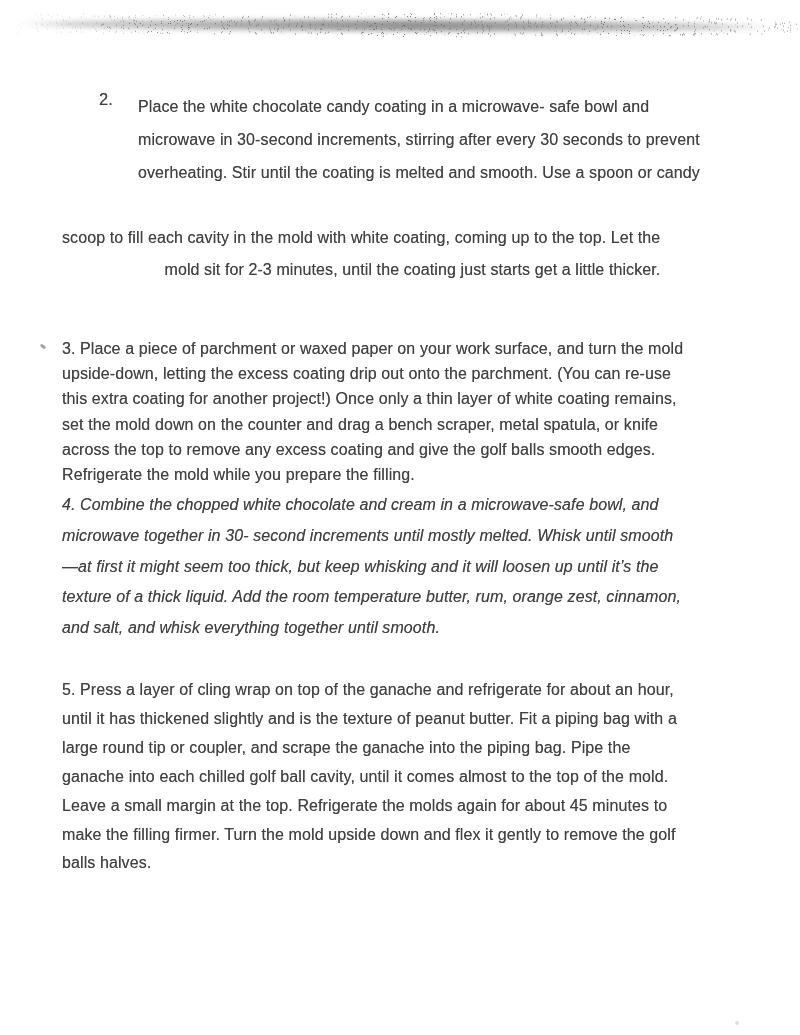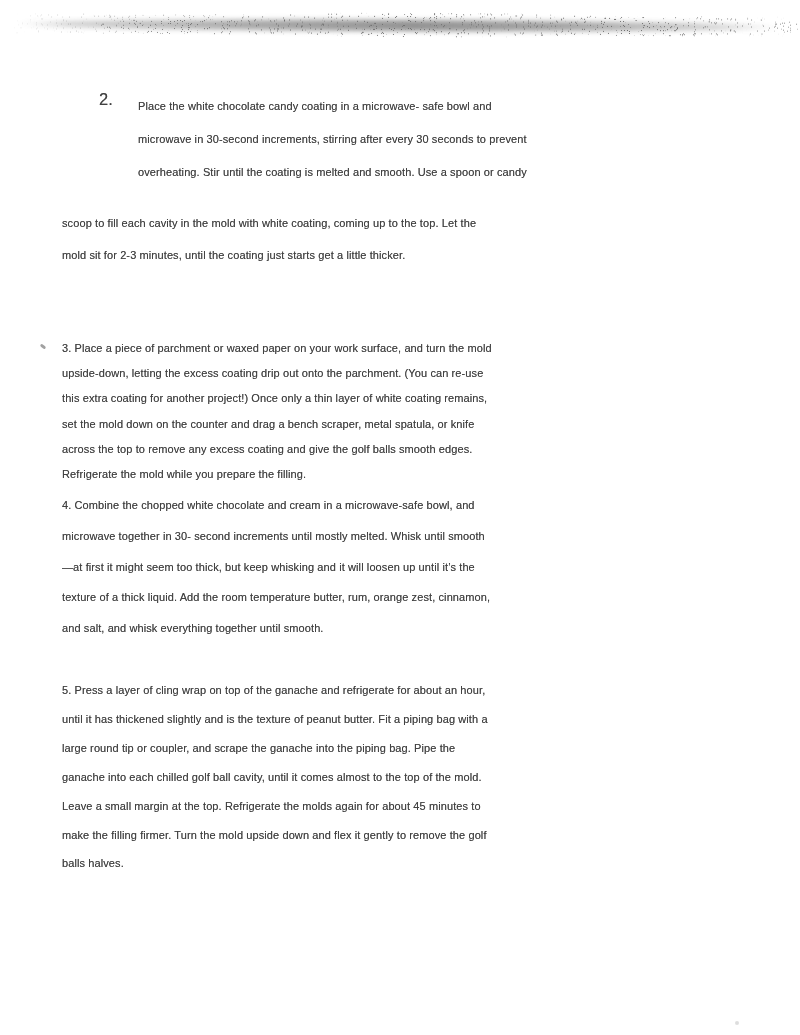--- a/index.html
+++ b/index.html
@@ -8,21 +8,21 @@
     position:relative;
     width:800px;height:1035px;
     background:#ffffff;
     overflow:hidden;
     font-family:"Liberation Sans", sans-serif;
     color:#414141;
   }
   .para{
     position:absolute;
     white-space:pre;
-    font-size:11px;
+    font-size:16px;
     letter-spacing:0.1px;
     text-shadow:0 0 0.5px rgba(65,65,65,0.65);
   }
   
   .noise-wrap{position:absolute;top:0;left:0;width:800px;height:56px;transform:rotate(0.25deg);}
   .noise-base{
     position:absolute;top:20px;left:16px;width:766px;height:11px;
     border-radius:50%;
     background:linear-gradient(90deg,
       rgba(40,40,40,0) 0%,
@@ -31,23 +31,23 @@
       rgba(40,40,40,0.50) 52%,
       rgba(40,40,40,0.42) 72%,
       rgba(40,40,40,0.20) 92%,
       rgba(40,40,40,0) 100%);
     filter:blur(2.5px);
   }
   .noise-svg{position:absolute;top:0;left:0;}
   
   .step2-number{position:absolute;top:90px;left:99px;font-size:16.5px;text-shadow:0 0 0.5px rgba(65,65,65,0.65);}
   .step2-text{top:90px;left:138px;line-height:33px;}
-  .cont-text{top:208px;left:62px;line-height:31.5px;}
+  .cont-text{top:222px;left:62px;line-height:31.5px;text-align:right;}
   .step3-text{top:336px;left:62px;line-height:25.2px;}
-  .step4-text{top:490px;left:62px;line-height:30.8px;}
+  .step4-text{top:490px;left:62px;line-height:30.8px;font-style:italic;}
   .step5-text{top:655px;left:62px;line-height:28.9px;margin-top:21px;}
   .step6-text{top:872px;left:62px;line-height:30px;}
   
   .speck-left{
     position:absolute;top:345px;left:40px;width:6px;height:3px;
     background:#8a8a8a;border-radius:2px;transform:rotate(40deg);opacity:0.8;
   }
   .speck-bottom{
     position:absolute;top:1021px;left:735px;width:4px;height:4px;
     background:#d9d9d9;border-radius:50%;opacity:0.9;

